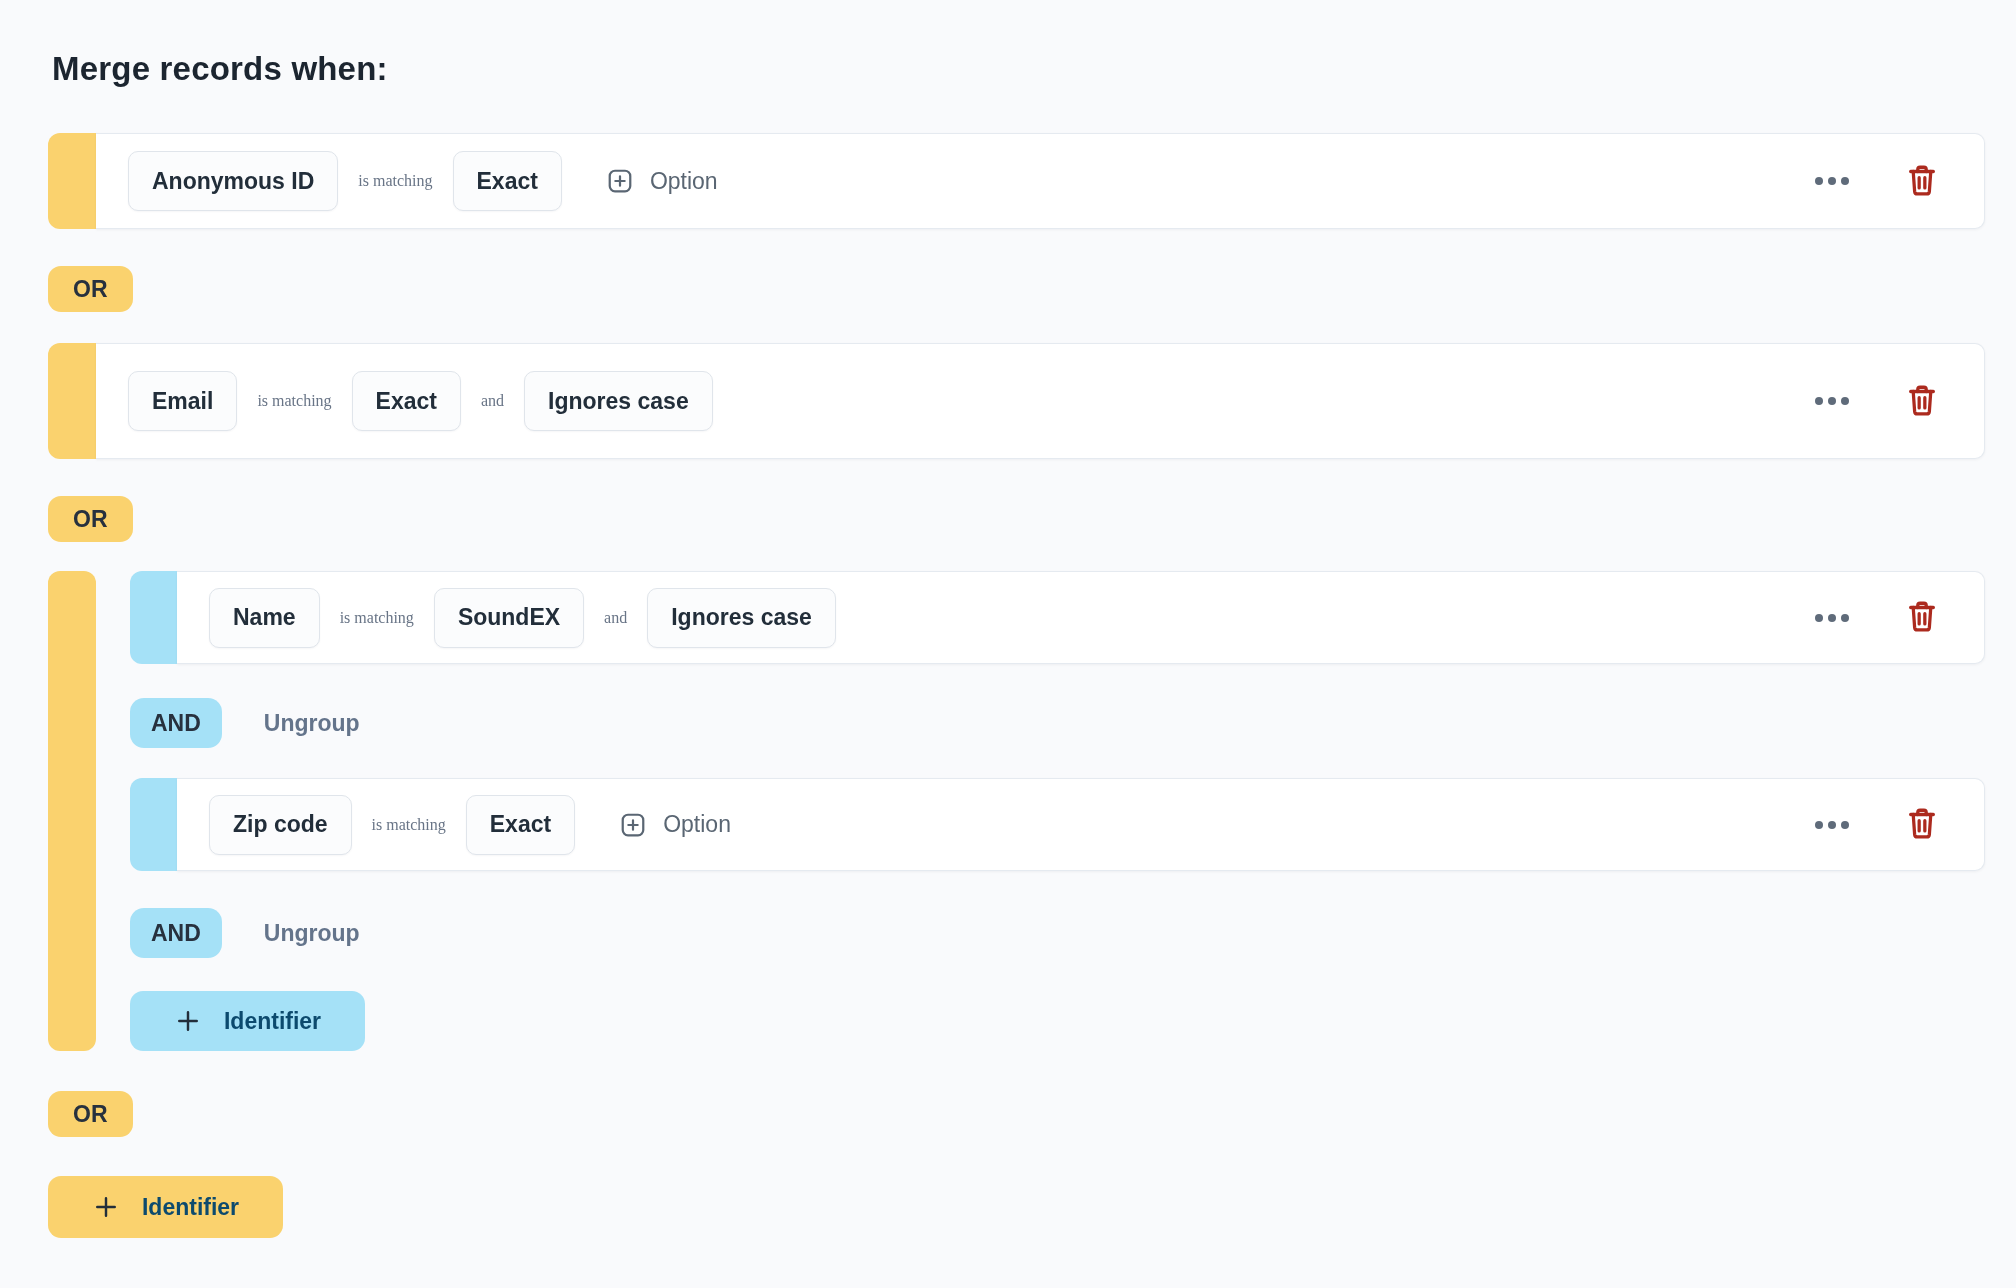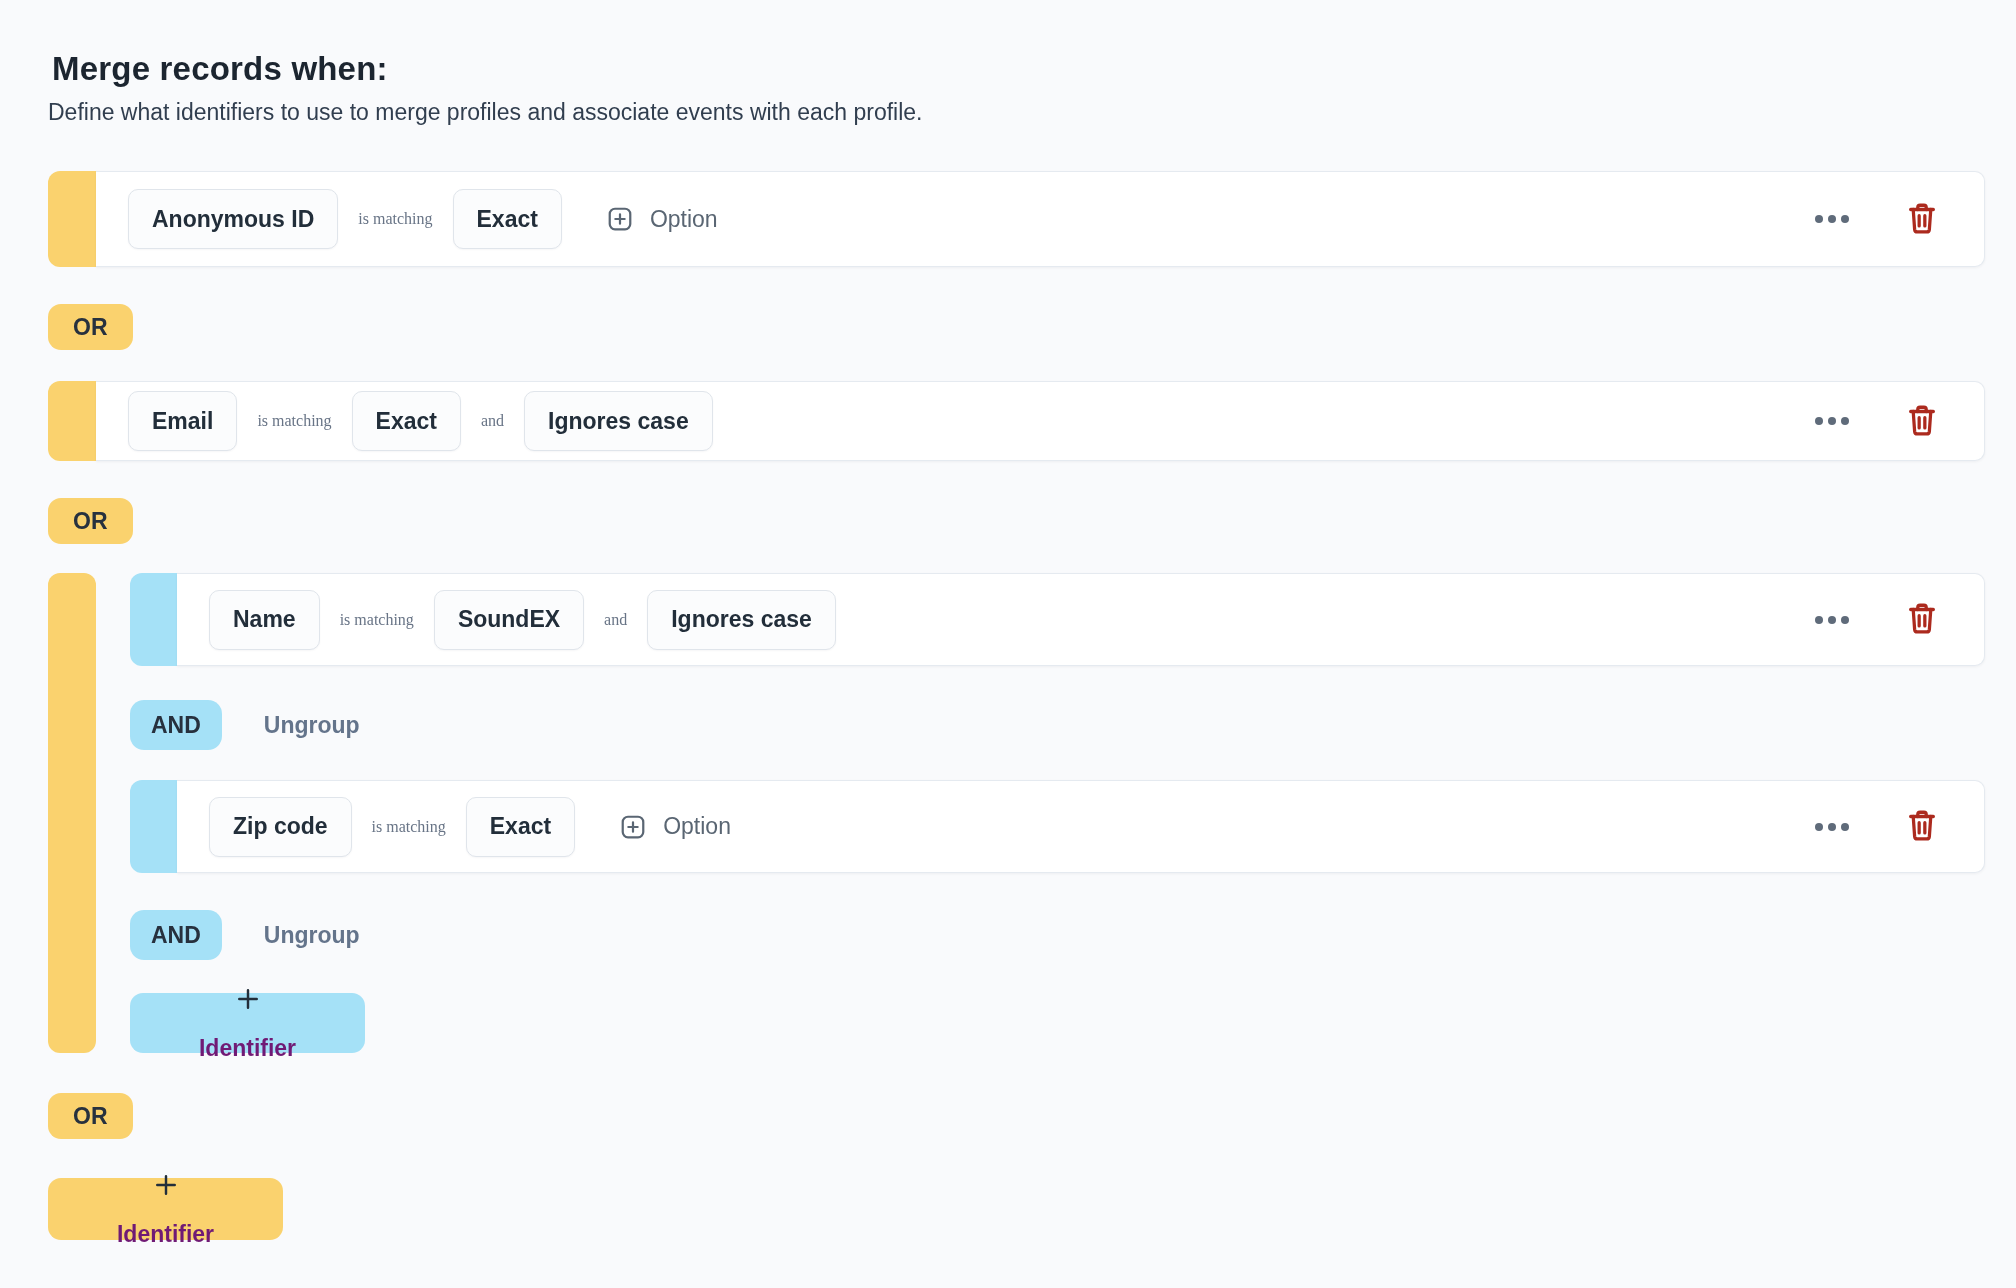--- a/index.html
+++ b/index.html
@@ -39,21 +39,21 @@
   .tab.blue{background:var(--accent-blue);flex:0 0 47px;width:47px;}
   .card{
     flex:1;background:#FFFFFF;border:1px solid var(--card-border);border-left:none;
     border-radius:0 10px 10px 0;
     display:flex;align-items:center;gap:20px;
     padding:0 45px 0 32px;
     box-shadow:0 1px 3px rgba(15,23,42,.05);
     min-width:0;
   }
   .row-1{height:96px;margin-top:44px;}
-  .row-2{height:80px;margin-top:31px;}
+  .row-2{height:116px;margin-top:31px;}
   .row-g{height:93px;}
 
   .chip{
     font:inherit;font-size:23px;font-weight:600;color:var(--text-dark);
     background:#FBFCFD;border:1px solid var(--chip-border);border-radius:10px;
     height:60px;padding:0 23px;display:inline-flex;align-items:center;
     box-shadow:0 1px 2px rgba(16,24,40,.04);cursor:pointer;white-space:nowrap;text-align:center;
   }
   .muted{font-size:16px;color:var(--text-muted);white-space:nowrap;font-family:Liberation Serif, serif;}
 
@@ -96,39 +96,37 @@
 
   
   .group{display:flex;align-items:stretch;margin-top:29px;}
   .group-bar{flex:0 0 48px;width:48px;background:var(--accent-yellow);border-radius:12px;}
   .group-content{flex:1;padding-left:34px;display:flex;flex-direction:column;min-width:0;}
   .row-zip{margin-top:30px;}
 
   
   .add-identifier{
     display:inline-flex;align-items:center;justify-content:center;gap:22px;
-    border:none;cursor:pointer;font:inherit;font-size:23px;font-weight:700;color:#701a75;
+    border:none;cursor:pointer;font:inherit;font-size:23px;font-weight:700;color:#0c4a6e;
     border-radius:13px;
-    flex-direction:column;
   }
   .add-identifier svg{display:block;}
   .add-identifier.blue{
     background:var(--accent-blue);height:60px;width:235px;margin-top:33px;align-self:flex-start;
   }
   .add-identifier.yellow{
     background:var(--accent-yellow);height:62px;width:235px;margin-top:39px;
   }
 </style>
 </head>
 <body>
 
 <div class="page">
 
   <h1 class="page-title">Merge records when:</h1>
-  <p class="page-subtitle">Define what identifiers to use to merge profiles and associate events with each profile.</p>
 
   
   <div class="rule-row row-1">
     <div class="tab yellow"></div>
     <div class="card">
       <button class="chip">Anonymous ID</button>
       <span class="muted">is matching</span>
       <button class="chip">Exact</button>
       <button class="option-add">
         <span>

